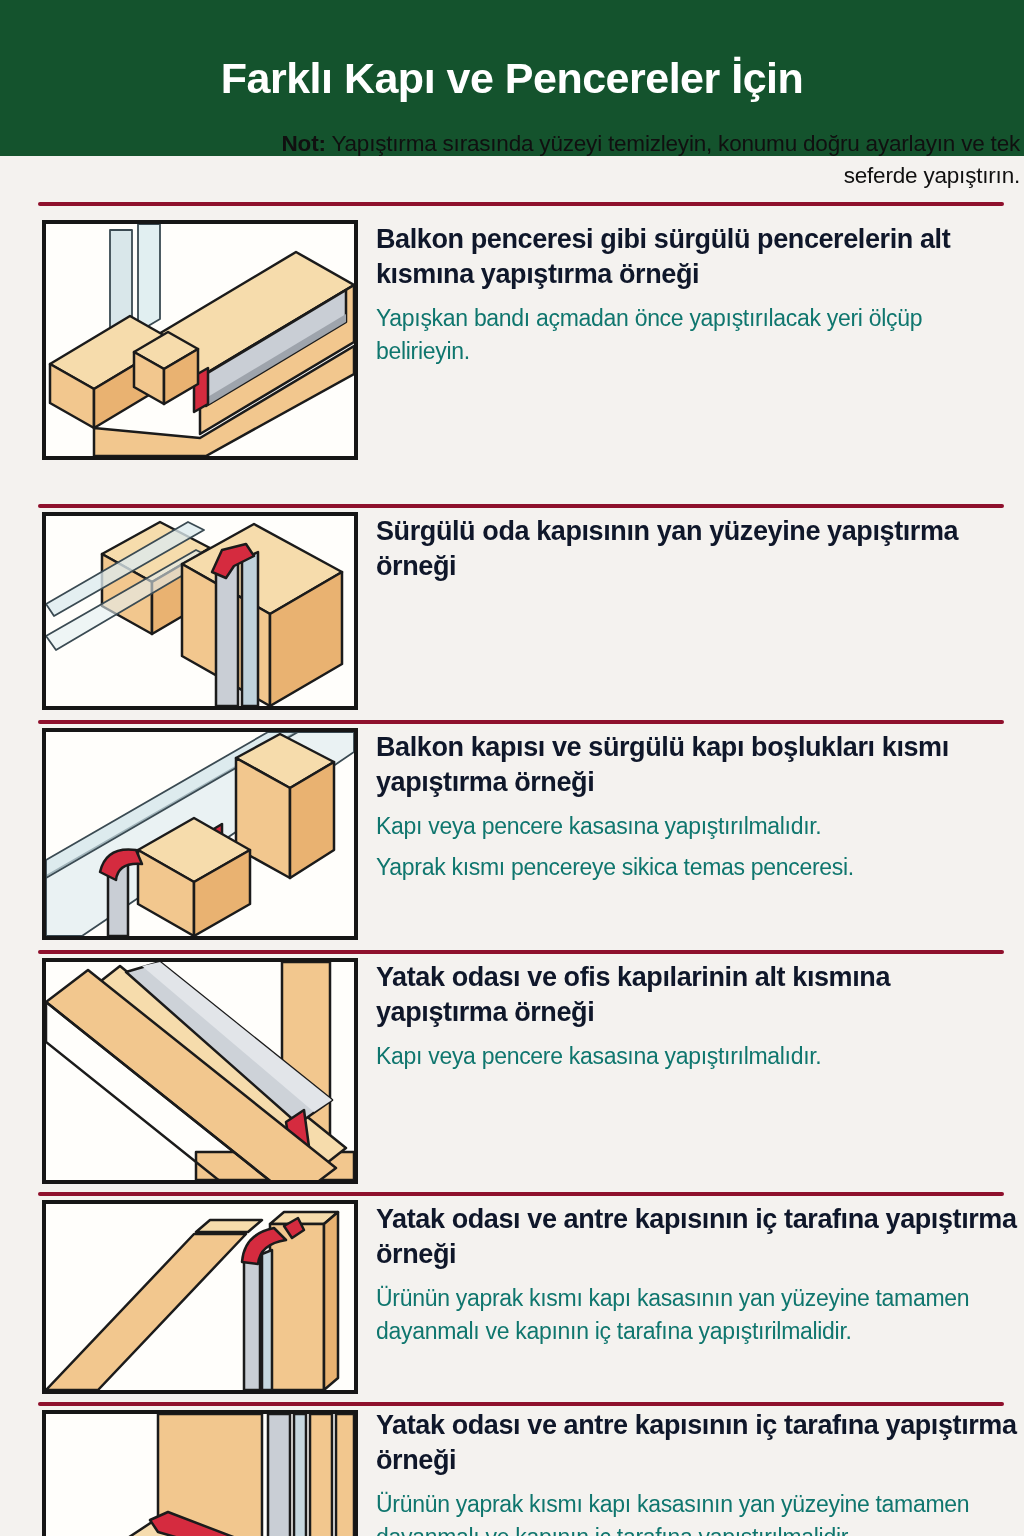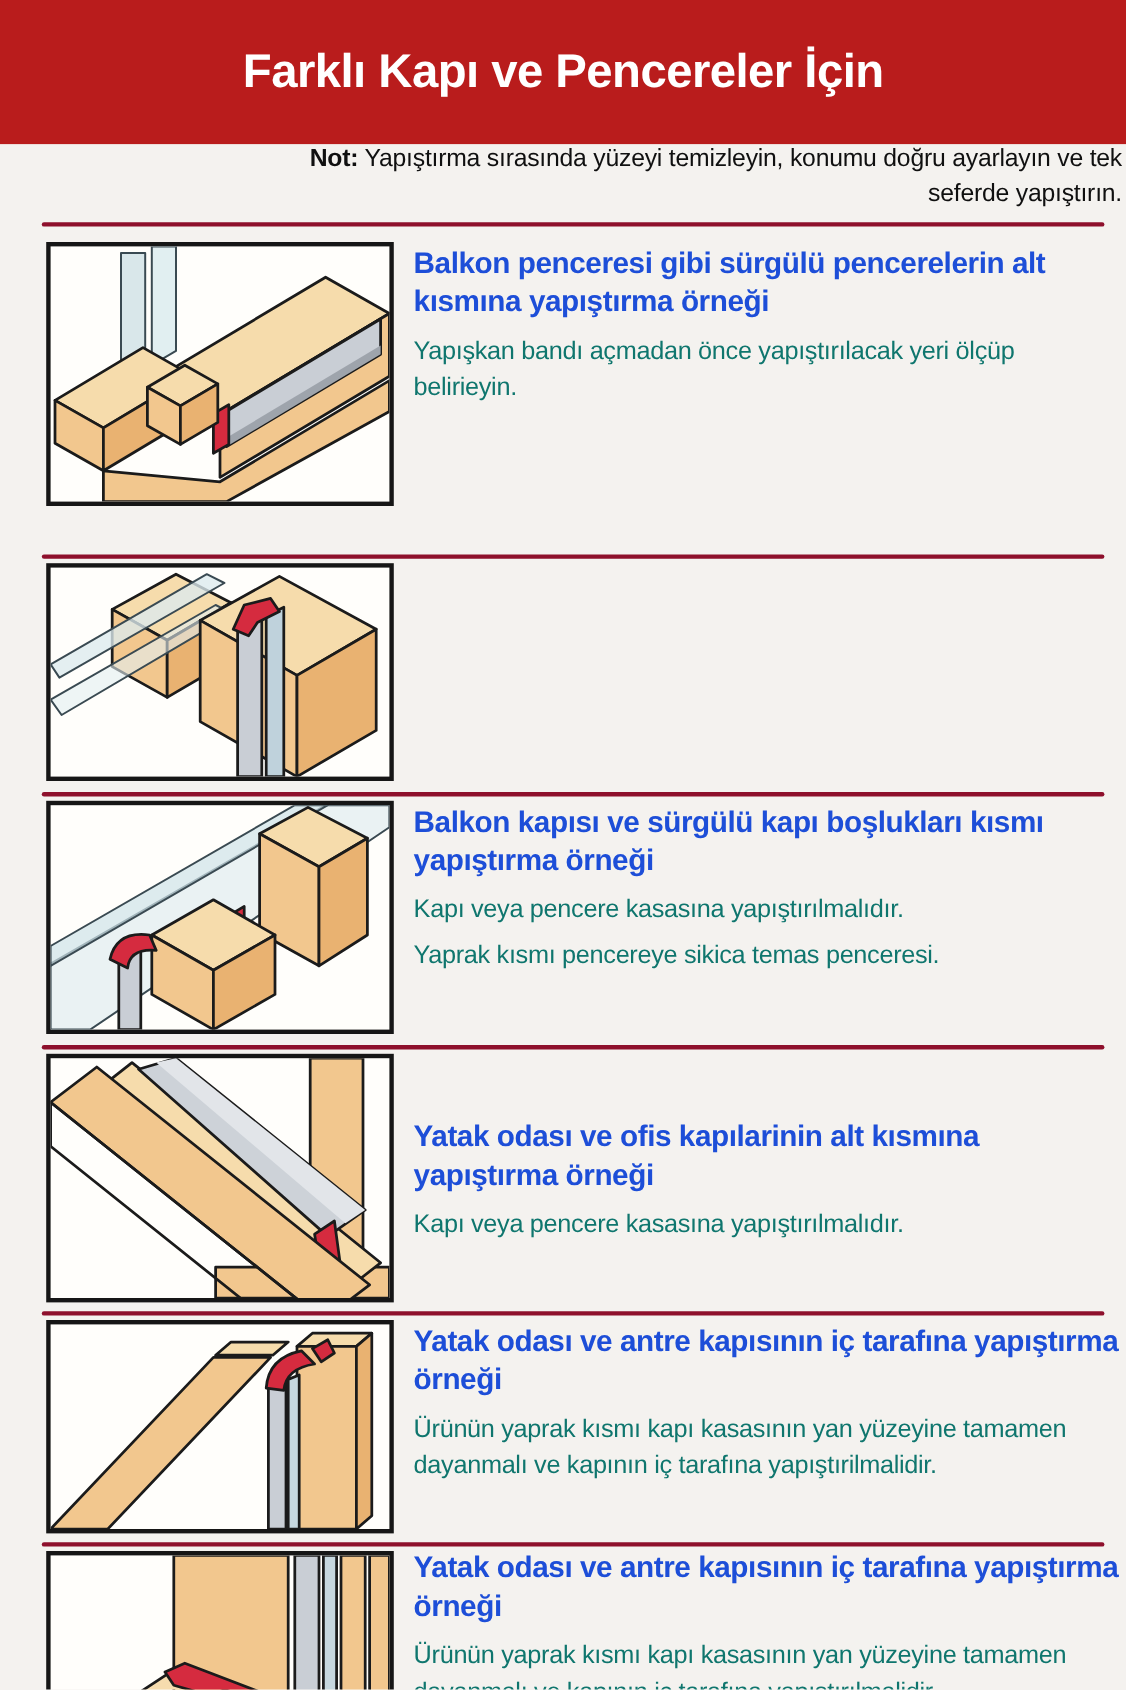--- a/index.html
+++ b/index.html
@@ -3,22 +3,22 @@
 <meta charset="utf-8">
 <style>
   * { box-sizing: border-box; }
   html,body { margin:0; padding:0; }
   body {
     width:1024px; height:1536px; overflow:hidden; position:relative;
     background:#f4f2ef;
     font-family:"Liberation Sans", sans-serif;
   }
   .banner {
-    position:absolute; top:0; left:0; width:1024px; height:131px;
-    background:#b91c1c; color:#ffffff;
+    position:absolute; top:0; left:0; width:1024px; height:156px;
+    background:#14532d; color:#ffffff;
     display:flex; align-items:center; justify-content:center;
   }
   .banner-title {
     text-align:center; font-size:43px; font-weight:bold;
     line-height:1.18; letter-spacing:-0.5px; margin:0;
   }
   .note {
     position:absolute; top:128px; left:220px; width:800px;
     text-align:right; font-size:22.5px; line-height:1.4; color:#101010;
     letter-spacing:-0.2px;
@@ -31,21 +31,21 @@
   .figure-box {
     position:absolute; left:42px; width:316px;
     border:4px solid #161616; background:#fffefb;
   }
   .figure-box svg { display:block; }
   .section-text {
     position:absolute; left:376px; width:644px;
   }
   .section-text h2 {
     margin:0 0 10px 0; font-size:27px; font-weight:bold;
-    color:#1d4ed8; line-height:1.3; letter-spacing:-0.4px;
+    color:#0f172a; line-height:1.3; letter-spacing:-0.4px;
   }
   .section-text p {
     margin:0 0 8px 0; font-size:23px; color:#0f766e;
     line-height:1.42; letter-spacing:-0.3px;
   }
   polygon, path, rect { stroke:#1b1b1b; stroke-width:2.5; stroke-linejoin:round; }
   .noline { stroke:none; }
   .glassline { stroke:#3a4a52; stroke-width:1.8; }
 </style>
 </head>
@@ -120,20 +120,21 @@
     <g>
       <polygon points="170,58 192,46 192,190 170,190" fill="#c9ced5"></polygon>
       <polygon points="196,44 212,36 212,190 196,190" fill="#bfd2dc"></polygon>
     </g>
     <g>
       <polygon points="166,56 176,34 200,28 208,40 188,50 180,62" fill="#d52b3f"></polygon>
     </g>
   </svg>
 </div>
 <div class="section-text" style="top:514px">
+  <h2>Sürgülü oda kapısının yan yüzeyine yapıştırma örneği</h2>
 </div>
 
 <div class="figure-box" style="top:728px; height:212px;">
   <svg width="308" height="204" viewBox="0 0 308 204">
     <g>
       <polygon class="glassline" points="0,144 250,0 308,0 308,20 36,204 0,204" fill="#d9e8ec" fill-opacity="0.55"></polygon>
       <polygon class="glassline" points="0,128 222,0 252,0 0,146" fill="#cfe2e8" fill-opacity="0.7"></polygon>
     </g>
     <g>
       <polygon points="156,104 176,92 176,128 156,140" fill="#d52b3f"></polygon>
@@ -177,21 +178,21 @@
     </g>
     <g>
       <polygon points="240,160 258,148 264,192 246,198" fill="#d52b3f"></polygon>
     </g>
     <g>
       <polygon points="0,40 42,8 290,206 248,238" fill="#f2c78e"></polygon>
       <polygon points="0,40 0,80 210,248 248,238 0,40" fill="#e9b271" fill-opacity="0"></polygon>
     </g>
   </svg>
 </div>
-<div class="section-text" style="top:1016px">
+<div class="section-text" style="top:960px">
   <h2>Yatak odası ve ofis kapılarinin alt kısmına yapıştırma örneği</h2>
   <p>Kapı veya pencere kasasına yapıştırılmalıdır.</p>
 </div>
 
 <div class="figure-box" style="top:1200px; height:194px;">
   <svg width="308" height="186" viewBox="0 0 308 186">
     <g>
       <polygon points="150,28 202,28 216,16 164,16" fill="#f6dcac"></polygon>
       <polygon points="0,186 148,30 200,30 52,186" fill="#f2c78e"></polygon>
     </g>

